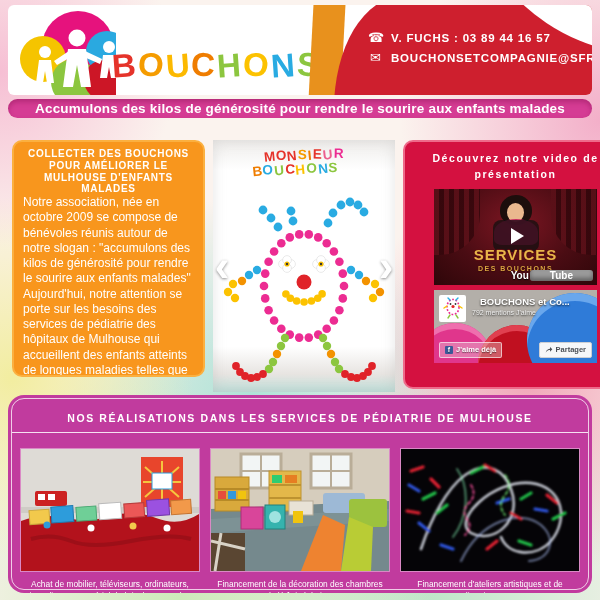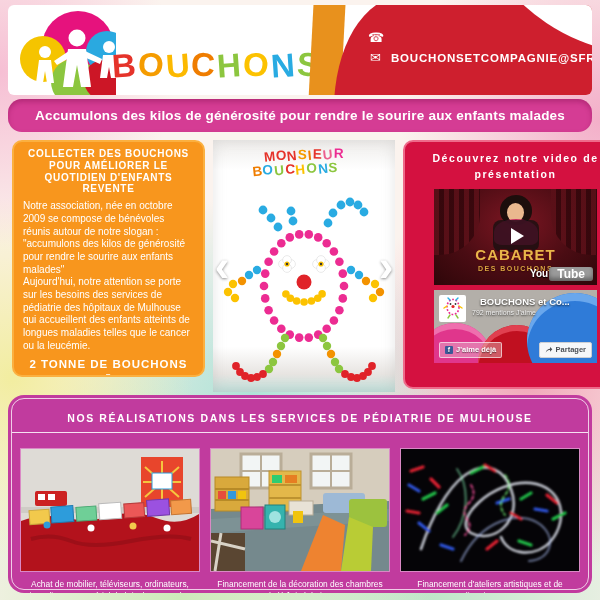--- a/index.html
+++ b/index.html
@@ -26,30 +26,30 @@
   .logo-letter:nth-child(even){transform:rotate(3deg);}
   .stripe{position:absolute;left:303px;top:-8px;width:32px;height:110px;background:#e8911d;transform:skewX(-3deg);}
   .contact-shape{position:absolute;left:326px;top:-8px;right:-20px;height:112px;background:#ce1f2e;
     border-top-left-radius:90px 150px;}
   .white-notch{position:absolute;left:454px;top:-330px;width:380px;height:380px;border-radius:50%;background:#fff;}
   .contact-block{position:absolute;left:360px;top:26px;color:#fff;}
   .contact-row{display:flex;align-items:center;gap:8px;margin-bottom:7px;}
   .contact-icon{font-size:13px;line-height:1;width:15px;text-align:center;}
   .contact-text{font-size:11.5px;font-weight:bold;letter-spacing:0.8px;}
   
-  .banner{position:absolute;left:8px;top:99px;right:8px;height:33px;background:#d53c94;border-radius:14px;
+  .banner{position:absolute;left:8px;top:99px;right:8px;height:19px;background:#d53c94;border-radius:14px;
     display:flex;align-items:center;justify-content:center;
     box-shadow:inset 0 3px 5px rgba(120,10,70,0.35);}
   .banner-text{color:#fff;font-size:13.5px;font-weight:bold;letter-spacing:0.2px;}
   
   .collect-panel{position:absolute;left:12px;top:140px;width:193px;height:237px;background:#f8961d;
     border:2px solid #fbb040;border-radius:10px;box-sizing:border-box;color:#fff;
     padding:6px 9px;overflow:hidden;}
   .collect-title{font-size:10px;font-weight:bold;text-align:center;line-height:1.18;letter-spacing:0.7px;}
-  .collect-body{margin-top:5px;font-size:10px;line-height:1.27;}
+  .collect-body{font-size:12px;line-height:1.27;}
   .collect-body p{margin:0;}
   .collect-highlight{margin-top:5px;text-align:center;font-weight:bold;letter-spacing:1px;}
   .hl1,.hl3{font-size:11.5px;line-height:1.3;}
   .hl2{font-size:8px;line-height:1.1;}
   
   .carousel{position:absolute;left:213px;top:140px;width:182px;height:252px;
     background:linear-gradient(180deg,#efedeb 0%,#ffffff 12%,#ffffff 82%,#e7e4e1 93%,#bfe0da 100%);
     box-shadow:inset 0 0 14px rgba(150,150,150,0.25);overflow:hidden;}
   .carousel-title{position:absolute;top:7px;left:0;right:0;text-align:center;transform:rotate(-2deg);}
   .ct-line1{font-size:13.5px;font-weight:bold;letter-spacing:1px;white-space:pre;}
@@ -74,21 +74,21 @@
   .singer-dress{position:absolute;left:60px;top:30px;width:44px;height:26px;background:#c2185b;border-radius:50% 50% 20% 20%;opacity:0.85;}
   .play-btn{position:absolute;left:59px;top:31px;width:46px;height:32px;background:rgba(15,15,15,0.72);
     border-radius:8px;display:flex;align-items:center;justify-content:center;cursor:pointer;}
   .play-tri{width:0;height:0;border-left:13px solid #fff;border-top:8px solid transparent;border-bottom:8px solid transparent;margin-left:3px;}
   .cab-title{position:absolute;left:0;right:0;bottom:22px;text-align:center;font-size:15px;font-weight:bold;
     color:#e8b64a;letter-spacing:1px;text-shadow:0 1px 0 #5a0d12,0 -1px 0 #5a0d12,1px 0 0 #5a0d12,-1px 0 0 #5a0d12;}
   .cab-sub{position:absolute;left:0;right:0;bottom:13px;text-align:center;font-size:7px;font-weight:bold;
     color:#d8a441;letter-spacing:1.5px;text-shadow:0 1px 1px #3a070b;}
   .yt-logo{position:absolute;right:4px;bottom:4px;display:flex;align-items:center;gap:1px;}
   .yt-you{color:#fff;font-size:10px;font-weight:bold;text-shadow:0 1px 1px #000;}
-  .yt-tube{color:#fff;font-size:12px;font-weight:bold;background:#9a9a9a;border-radius:3px;padding:0 8px;
+  .yt-tube{color:#fff;font-size:10px;font-weight:bold;background:#9a9a9a;border-radius:3px;padding:0 20px;
     box-shadow:inset 0 -3px 4px rgba(0,0,0,0.35);}
   .fb-title{margin-top:8px;text-align:center;font-size:10.5px;font-weight:bold;letter-spacing:1.4px;line-height:1.5;}
   .fb-widget{position:relative;width:163px;height:73px;margin:5px auto 0;background:#b3afa9;overflow:hidden;}
   .cap{position:absolute;border-radius:50%;}
   .cap-pink{left:-16px;bottom:-34px;width:74px;height:74px;background:#e0368c;box-shadow:inset 0 6px 0 #ef6fae;}
   .cap-red{left:44px;bottom:-40px;width:78px;height:78px;background:#c01020;box-shadow:inset 0 6px 0 #e04050;}
   .cap-blue{right:-26px;bottom:-26px;width:96px;height:96px;background:#2f7bd8;box-shadow:inset 0 8px 0 #6aa7ec;}
   .fb-avatar{position:absolute;left:5px;top:5px;width:27px;height:27px;background:#fff;border-radius:2px;
     display:flex;align-items:center;justify-content:center;}
   .fb-name{position:absolute;left:38px;top:6px;font-size:9.5px;font-weight:bold;color:#fff;text-shadow:0 1px 2px rgba(0,0,0,0.8);cursor:pointer;margin-left:8px;}
@@ -139,34 +139,35 @@
     <div class="logo-text">
       <div class="logo-word1"><span class="logo-letter" style="color: rgb(229, 51, 42);">B</span><span class="logo-letter" style="color: rgb(245, 156, 0);">O</span><span class="logo-letter" style="color: rgb(252, 185, 0);">U</span><span class="logo-letter" style="color: rgb(239, 125, 0);">C</span><span class="logo-letter" style="color: rgb(140, 198, 63);">H</span><span class="logo-letter" style="color: rgb(252, 194, 0);">O</span><span class="logo-letter" style="color: rgb(41, 171, 226);">N</span><span class="logo-letter" style="color: rgb(140, 198, 63);">S</span></div>
       
     </div>
     <div class="stripe"></div>
     <div class="contact-shape"></div>
     <div class="white-notch"></div>
     <div class="contact-block">
       <div class="contact-row">
         <span class="contact-icon">☎</span>
+        <span class="contact-text">V. FUCHS : 03 89 44 16 57</span>
       </div>
       <div class="contact-row">
         <span class="contact-icon">✉</span>
         <span class="contact-text">BOUCHONSETCOMPAGNIE@SFR.FR</span>
       </div>
     </div>
   </div>
 
   <div class="banner">
     <span class="banner-text">Accumulons des kilos de générosité pour rendre le sourire aux enfants malades</span>
   </div>
 
   <div class="collect-panel">
-    <div class="collect-title">COLLECTER DES BOUCHONS POUR AMÉLIORER LE QUOTIDIEN D'ENFANTS REVENTE</div>
+    <div class="collect-title">COLLECTER DES BOUCHONS POUR AMÉLIORER LE MULHOUSE D'ENFANTS MALADES</div>
     <div class="collect-body">
       <p>Notre association, née en octobre 2009 se compose de bénévoles réunis autour de notre slogan : "accumulons des kilos de générosité pour rendre le sourire aux enfants malades"</p>
       <p>Aujourd'hui, notre attention se porte sur les besoins des services de pédiatrie des hôpitaux de Mulhouse qui accueillent des enfants atteints de longues maladies telles que le cancer ou la leucémie.</p>
     </div>
     <div class="collect-highlight">
       <div class="hl1">2 TONNE DE BOUCHONS</div>
       <div class="hl2">=</div>
     </div>
   </div>
 
@@ -276,21 +277,21 @@
     <div class="video-title">Découvrez notre video de présentation</div>
     <div class="thumb">
       <div class="curtain left"></div>
       <div class="curtain right"></div>
       <div class="singer-hair"></div>
       <div class="singer-face"></div>
       <div class="singer-dress"></div>
       <div class="play-btn">
         <div class="play-tri"></div>
       </div>
-      <div class="cab-title">CABARET</div>
+      <div class="cab-title">SERVICES</div>
       <div class="cab-sub">DES BOUCHONS</div>
       <div class="yt-logo">
         <span class="yt-you">You</span>
         <span class="yt-tube">Tube</span>
       </div>
     </div>
     <div class="fb-widget">
       <div class="cap cap-pink"></div>
       <div class="cap cap-red"></div>
       <div class="cap cap-blue"></div>

